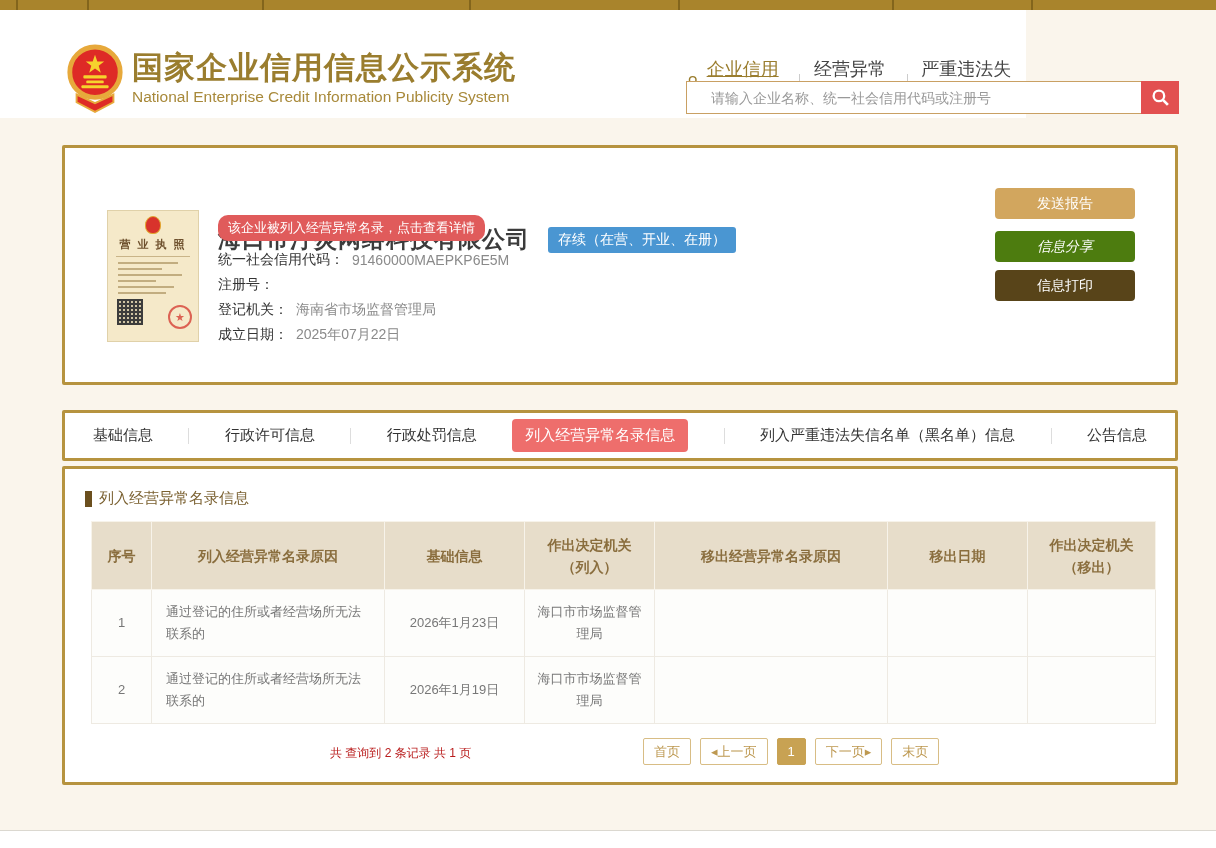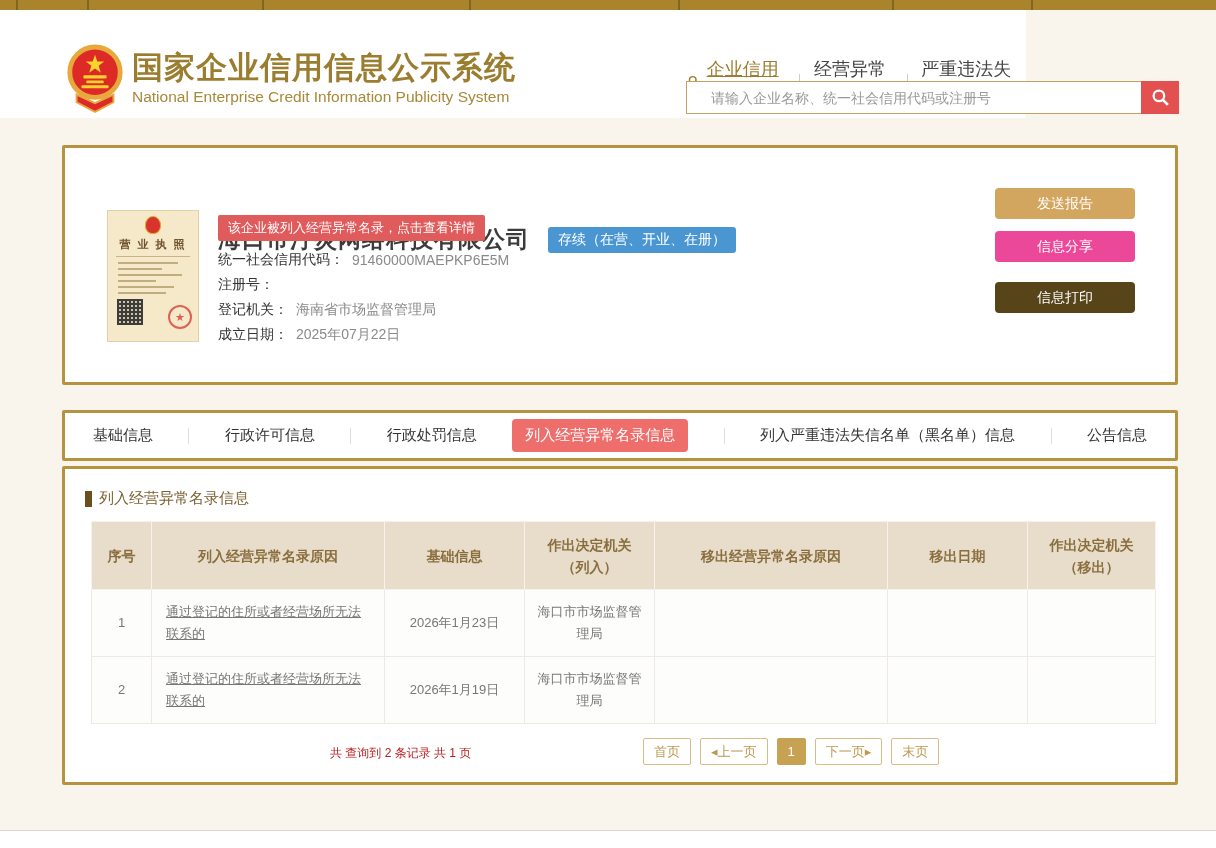--- a/index.html
+++ b/index.html
@@ -50,44 +50,44 @@
   .license .lines i:nth-child(5){width:56px;} .license .lines i:nth-child(6){width:48px;}
   .license .qr { position:absolute; left:9px; bottom:16px; width:26px; height:26px;
      background:repeating-linear-gradient(0deg,#3c3c3c 0 2px,transparent 2px 4px),
                 repeating-linear-gradient(90deg,#3c3c3c 0 2px,#cfc4a4 2px 4px); }
   .license .seal { position:absolute; right:6px; bottom:12px; width:24px; height:24px; border:2px solid #d84b3f; border-radius:50%; color:#d84b3f; font-size:11px; line-height:20px; text-align:center; opacity:.85; }
 
   
   .company-title-row { position:absolute; left:153px; top:32px; display:flex; align-items:center;margin-top:44px; }
   .company-name { font-size:23px; font-weight:bold; color:#3b3b3b; letter-spacing:1px; }
   .badge-status { margin-left:18px; background:#4a96d2; color:#fff; font-size:14px; padding:4px 10px; border-radius:3px; white-space:nowrap; }
-  .badge-warning { position:absolute; left:153px; top:67px; display:inline-block; background:#e05b5b; color:#fff; font-size:13px; padding:4px 10px; border-radius:2px; cursor:pointer; }
+  .badge-warning { position:absolute; left:153px; top:67px; display:inline-block; background:#e05b5b; color:#fff; font-size:13px; padding:4px 10px; border-radius:10px; cursor:pointer; }
   .fields { position:absolute; left:153px; top:99px; }
   .field-row { height:25px; font-size:14px; display:flex; align-items:center; }
   .field-label { font-weight:normal; color:#333; }
   .field-value { color:#8a8a8a; margin-left:8px; }
   .actions { position:absolute; right:40px; top:40px; width:140px; }
   .act-btn { display:block; width:140px; height:31px; border:none; border-radius:4px; color:#fff; font-size:14px; cursor:pointer; font-family:inherit; }
   .act-0 { background:#d2a65e; margin-bottom:12px; }
-  .act-1 { background:#ec4899; margin-bottom:20px; }
+  .act-1 { background:#4d7c0f; margin-bottom:8px;font-style:italic; }
   .act-2 { background:#584419; }
 
   
   .tab { font-size:15px; color:#333; cursor:pointer; white-space:nowrap; }
   .tab.active { background:#ee6e6c; color:#fff; padding:7px 13px; border-radius:4px; }
   .tab-sep { width:1px; height:16px; background:#ddd; }
 
   
   .section-title { position:absolute; left:20px; top:20px; display:flex; align-items:center; }
   .section-bar { width:7px; height:16px; background:#6b4f1e; }
   .section-text { font-size:15px; color:#7a6030; margin-left:7px; }
   table.ab { position:absolute; left:26px; top:52px; width:1064px; border-collapse:collapse; table-layout:fixed; }
   table.ab th { background:#e7ddca; color:#8a6e3e; font-size:14px; font-weight:bold; height:68px; border:1px solid #f7f3ea; text-align:center; line-height:22px; }
   table.ab td { background:#fdfdfb; color:#777; font-size:13px; height:67px; border:1px solid #eeeae2; text-align:center; line-height:22px; padding:0 12px; }
-  table.ab td.reason { text-align:left; padding:0 14px;text-decoration:underline; }
+  table.ab td.reason { text-align:left; padding:0 14px; }
   .th-l2 { display:block; }
 
   
   .page-summary { position:absolute; left:265px; top:276px; font-size:12px; color:#b91c1c; }
   .pager { position:absolute; left:578px; top:269px; display:flex; align-items:center; }
   .pg-btn { border:1px solid #d8bd85; background:transparent; color:#bd9850; font-size:13px; height:27px; padding:0 10px; margin-right:9px; border-radius:2px; cursor:pointer; font-family:inherit; white-space:nowrap; }
   .pg-btn.current { background:#c8a253; border-color:#c8a253; color:#fff; padding:0 10px; }
   .pg-btn:last-child { margin-right:0; }
 
   

